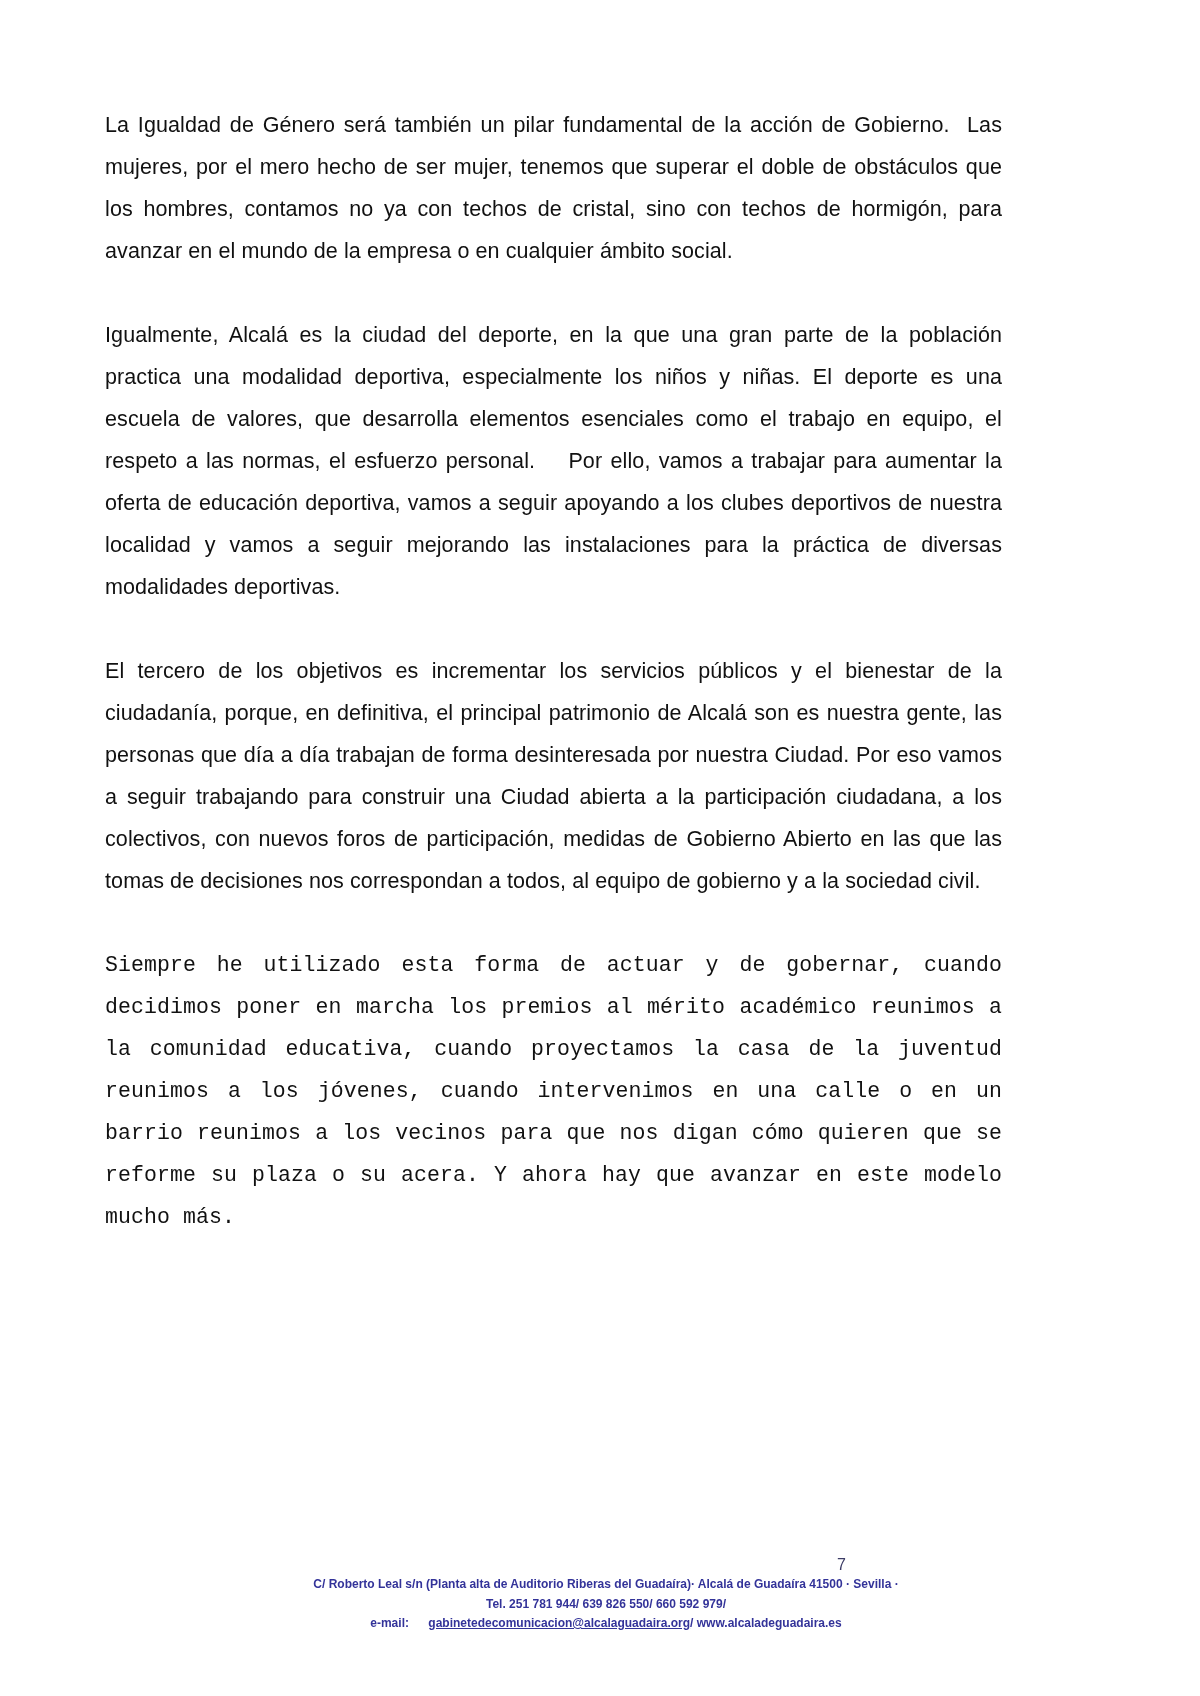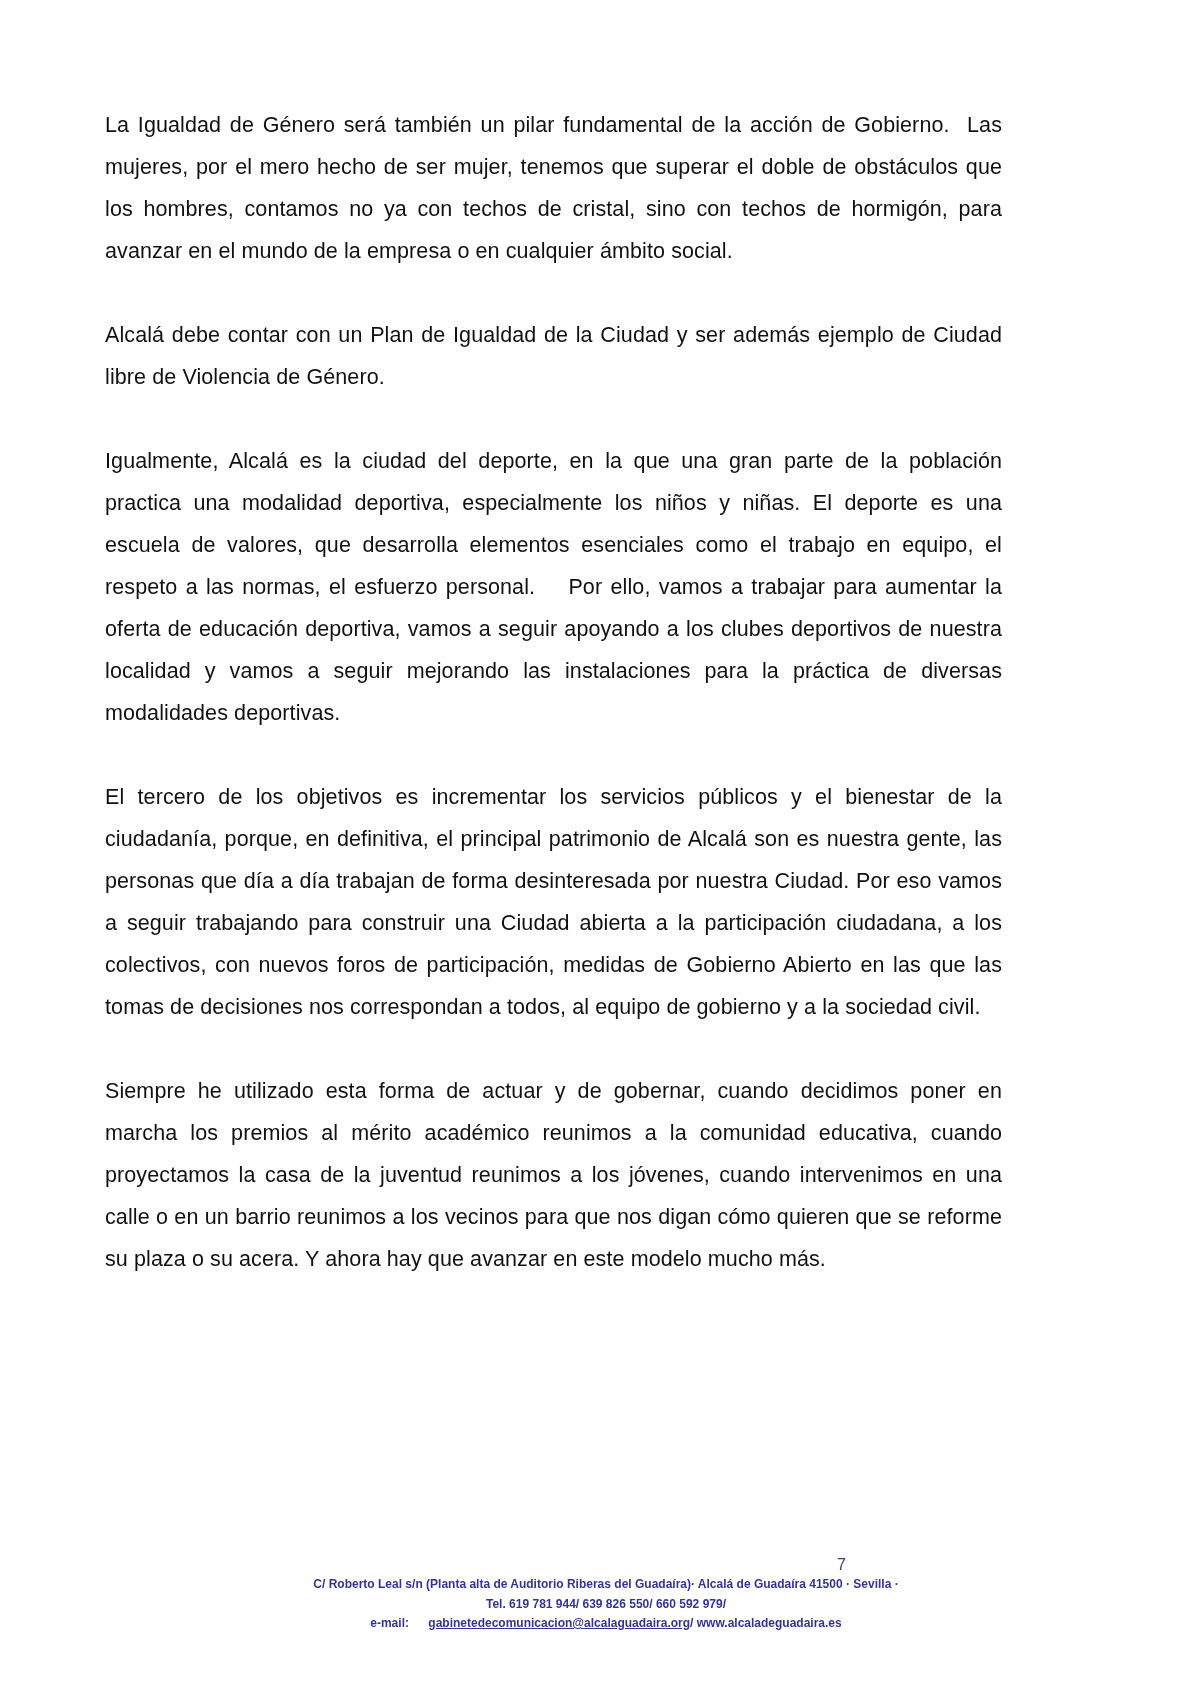--- a/index.html
+++ b/index.html
@@ -23,21 +23,21 @@
     width: 897px;
   }
   .body-para {
     margin: 0 0 42px 0;
     font-size: 21.5px;
     line-height: 42px;
     text-align: justify;
     color: #111111;
     letter-spacing: 0.1px;
   }
-  .body-para:last-child { margin-bottom: 0; }
+  .body-para:last-child { margin-bottom: 0; font-family: Liberation Mono, monospace; }
   .lead-bold { font-weight: normal; }
   .page-footer {
     position: absolute;
     left: 12px;
     right: 0;
     top: 1575px;
     text-align: center;
     font-size: 12px;
     font-weight: bold;
     line-height: 19.5px;
@@ -58,35 +58,34 @@
   }
 </style>
 </head>
 <body>
 
 <div class="page">
 
   <main class="doc-body">
     <p class="body-para">La Igualdad de Género será también un pilar fundamental de la acción de Gobierno.&nbsp; Las mujeres, por el mero hecho de ser mujer, tenemos que superar el doble de obstáculos que los hombres, contamos no ya con techos de cristal, sino con techos de hormigón, para avanzar en el mundo de la empresa o en cualquier ámbito social.</p>
 
-    <p class="body-para">Alcalá debe contar con un Plan de Igualdad de la Ciudad y ser además ejemplo de Ciudad libre de Violencia de Género.</p>
 
     <p class="body-para">Igualmente, Alcalá es la ciudad del deporte, en la que una gran parte de la población practica una modalidad deportiva, especialmente los niños y niñas. El deporte es una escuela de valores, que desarrolla elementos esenciales como el trabajo en equipo, el respeto a las normas, el esfuerzo personal.&nbsp;&nbsp; &nbsp;Por ello, vamos a trabajar para aumentar la oferta de educación deportiva, vamos a seguir apoyando a los clubes deportivos de nuestra localidad y vamos a seguir mejorando las instalaciones para la práctica de diversas modalidades deportivas.</p>
 
 
     <p class="body-para">
       <span class="lead-bold">El tercero</span><span> de los objetivos es incrementar los servicios públicos y el bienestar de la ciudadanía, porque, en definitiva, el principal patrimonio de Alcalá son es nuestra gente, las personas que día a día trabajan de forma desinteresada por nuestra Ciudad. Por eso vamos a seguir trabajando para construir una Ciudad abierta a la participación ciudadana, a los colectivos, con nuevos foros de participación, medidas de Gobierno Abierto en las que las tomas de decisiones nos correspondan a todos, al equipo de gobierno y a la sociedad civil.</span>
     </p>
 
     <p class="body-para">Siempre he utilizado esta forma de actuar y de gobernar, cuando decidimos poner en marcha los premios al mérito académico reunimos a la comunidad educativa, cuando proyectamos la casa de la juventud reunimos a los jóvenes, cuando intervenimos en una calle o en un barrio reunimos a los vecinos para que nos digan cómo quieren que se reforme su plaza o su acera. Y ahora hay que avanzar en este modelo mucho más.</p>
   </main>
 
   <footer class="page-footer" style="color: rgb(51, 51, 153);">
     <div class="footer-line">C/ Roberto Leal s/n (Planta alta de Auditorio Riberas del Guadaíra)· Alcalá de Guadaíra 41500 · Sevilla ·</div>
-    <div class="footer-line">Tel. 619 781 944/ 639 826 550/ 660 592 979/</div>
+    <div class="footer-line">Tel. 251 781 944/ 639 826 550/ 660 592 979/</div>
     <div class="footer-line">
       <span>e-mail: </span><span class="footer-link">gabinetedecomunicacion@alcalaguadaira.org</span><span>/ www.alcaladeguadaira.es</span>
     </div>
   </footer>
 
   <div class="page-number">7</div>
 
 </div>
 
 </body></html>

